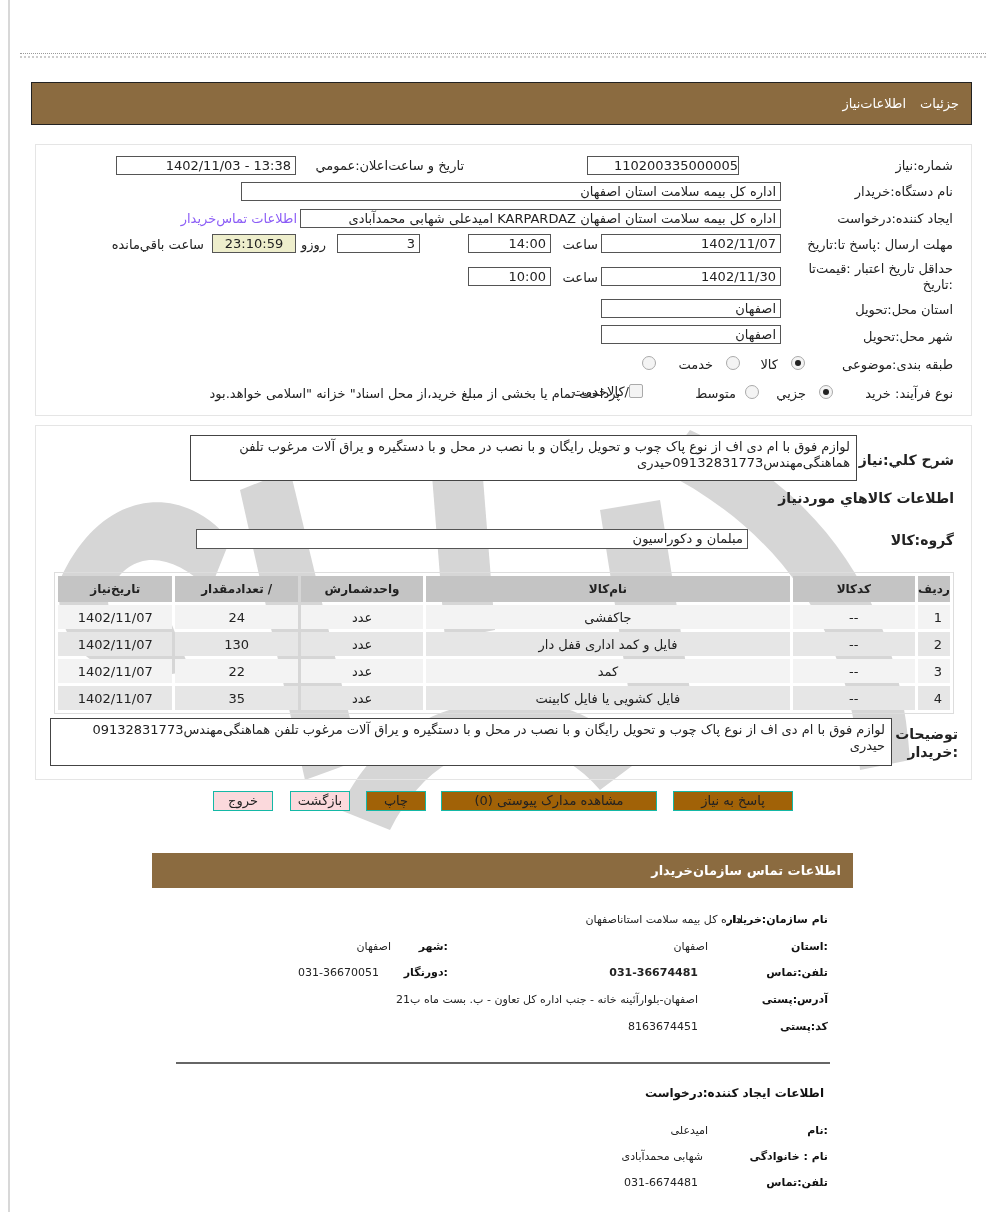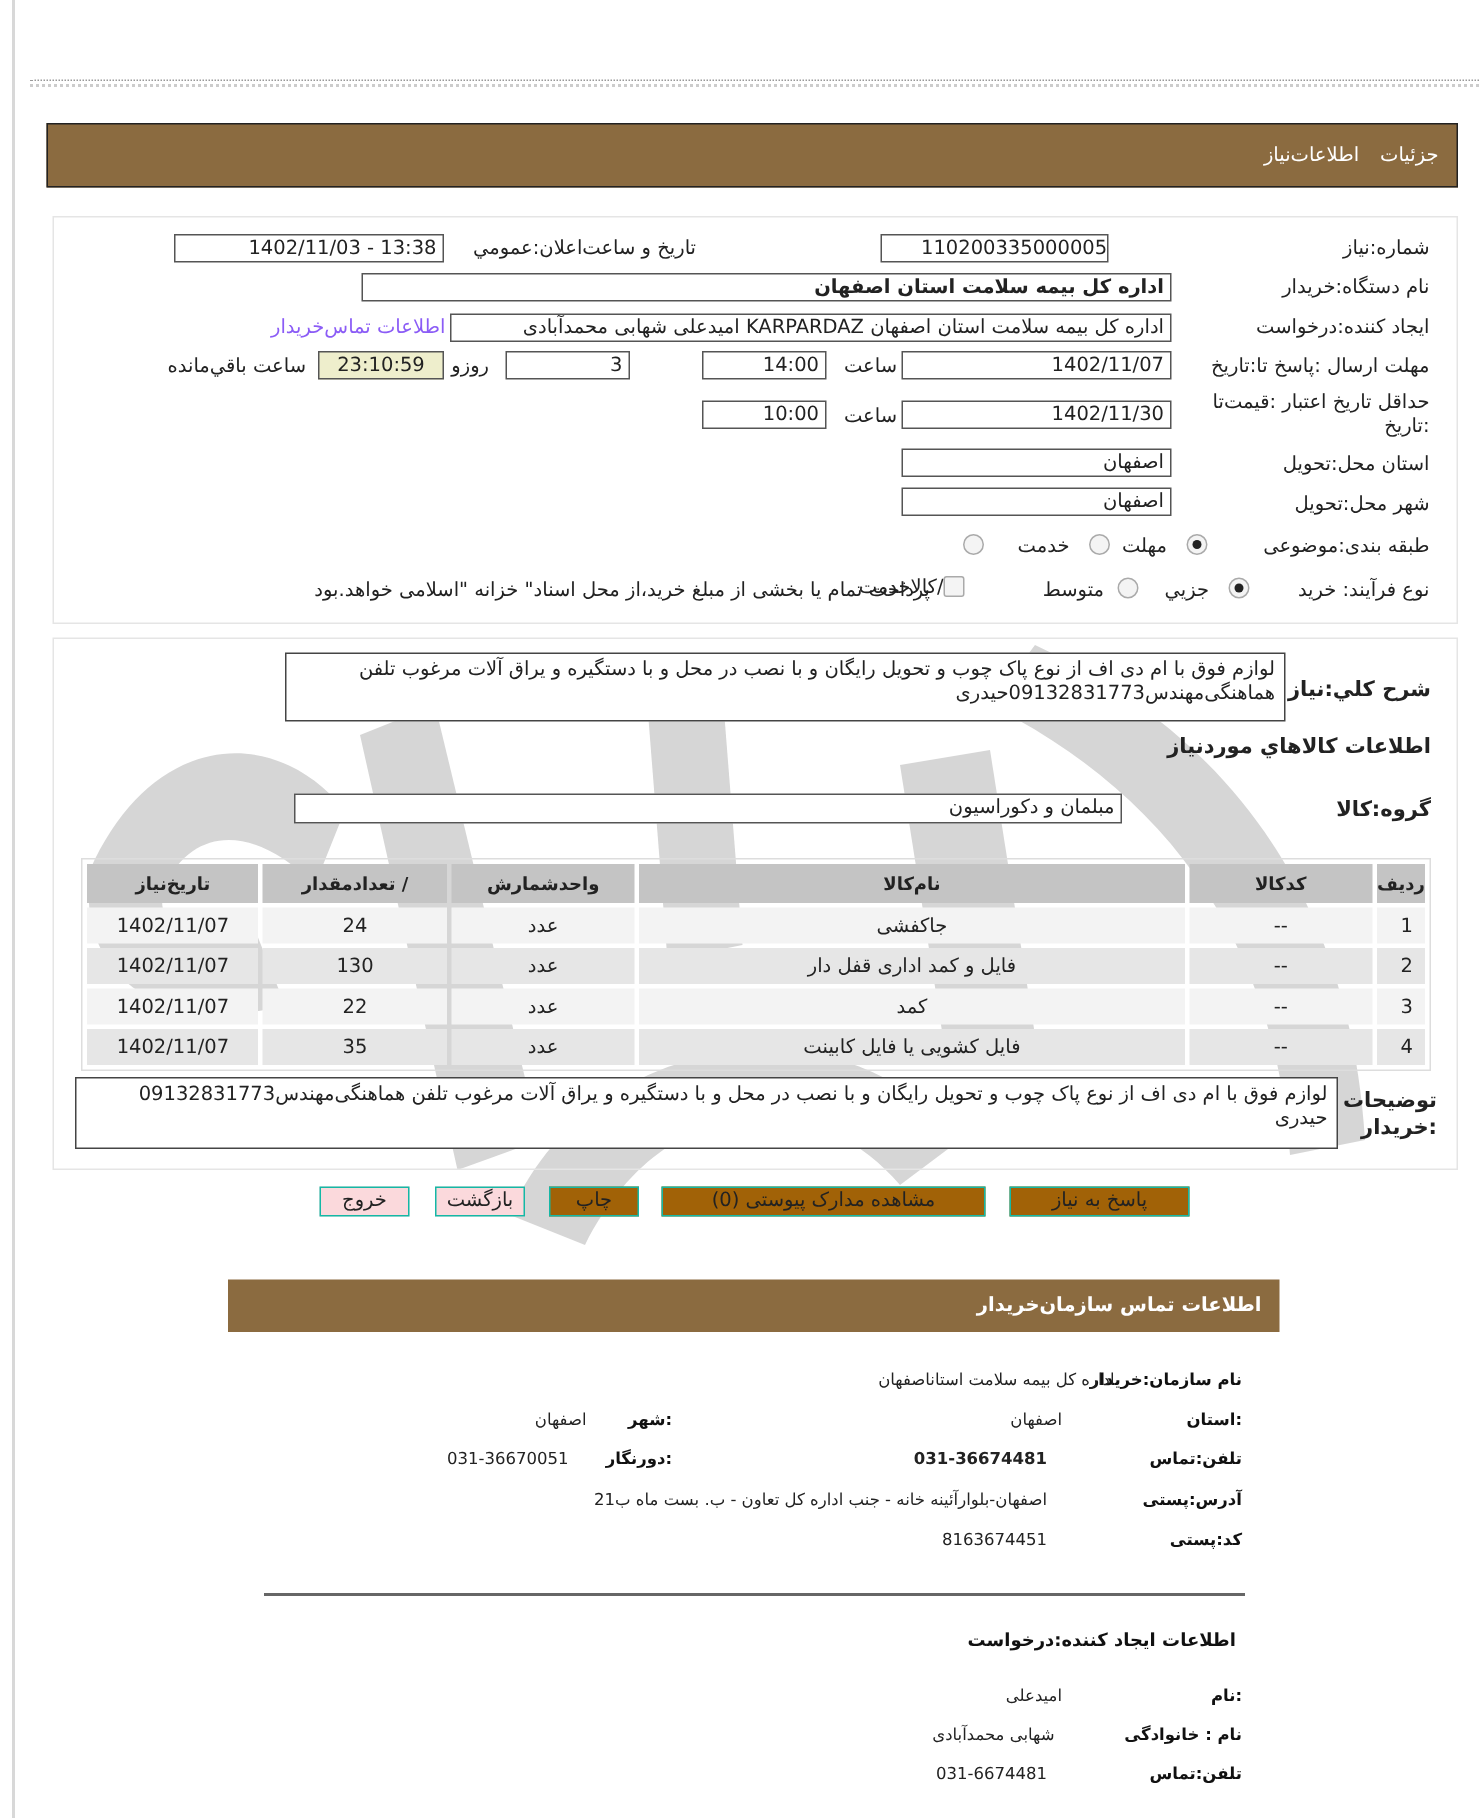--- a/index.html
+++ b/index.html
@@ -75,21 +75,21 @@
 
 <div class="panel panel1"></div>
 
 <span class="abs lbl" style="right:35px; top:158px;">شماره:نیاز</span>
 <div class="field ltr-num" style="left:587px; top:156px; width:152px;padding-left:26px;">1102003350000050</div>
 
 <span class="abs lbl" style="right:524px; top:158px;">تاریخ و ساعت‌اعلان:عمومي</span>
 <div class="field ltr-num" style="left:116px; top:156px; width:180px;">1402/11/03 - 13:38</div>
 
 <span class="abs lbl" style="right:35px; top:184px;">نام دستگاه:خریدار</span>
-<div class="field" style="left:241px; top:182px; width:540px;font-weight:bold;">اداره کل بیمه سلامت استان اصفهان</div>
+<div class="field" style="left:241px; top:182px; width:540px;">اداره کل بیمه سلامت استان اصفهان</div>
 
 <span class="abs lbl" style="right:35px; top:211px;">ایجاد کننده:درخواست</span>
 <div class="field" style="left:300px; top:209px; width:481px;">اداره کل بیمه سلامت استان اصفهان KARPARDAZ امیدعلی شهابی محمدآبادی</div>
 <span class="abs link" style="right:691px; top:211px;">اطلاعات تماس‌خریدار</span>
 
 <span class="abs lbl" style="right:35px; top:237px;">مهلت ارسال :پاسخ تا:تاریخ</span>
 <div class="field ltr-num" style="left:601px; top:234px; width:180px;">1402/11/07</div>
 <span class="abs lbl" style="right:390px; top:237px;">ساعت</span>
 <div class="field ltr-num" style="left:468px; top:234px; width:83px;">14:00</div>
 <div class="field ltr-num" style="left:337px; top:234px; width:83px;">3</div>
@@ -104,21 +104,21 @@
 <div class="field ltr-num" style="left:468px; top:267px; width:83px;">10:00</div>
 
 <span class="abs lbl" style="right:35px; top:302px;">استان محل:تحویل</span>
 <div class="field" style="left:601px; top:299px; width:180px;">اصفهان</div>
 
 <span class="abs lbl" style="right:35px; top:329px;">شهر محل:تحویل</span>
 <div class="field" style="left:601px; top:325px; width:180px;">اصفهان</div>
 
 <span class="abs lbl" style="right:35px; top:357px;">طبقه بندی:موضوعی</span>
 <div class="radio on" style="left:791px; top:356px;"></div>
-<span class="abs lbl" style="right:210px; top:357px;">مهلت</span>
+<span class="abs lbl" style="right:210px; top:357px;">کالا</span>
 <div class="radio" style="left:726px; top:356px;"></div>
 <span class="abs lbl" style="right:275px; top:357px;">خدمت</span>
 <div class="radio" style="left:642px; top:356px;"></div>
 <span class="abs lbl" style="right:359px; top:357px;margin-top:27px;">/کالاخدمت</span>
 
 <span class="abs lbl" style="right:35px; top:386px;">نوع فرآیند: خرید</span>
 <div class="radio on" style="left:819px; top:385px;"></div>
 <span class="abs lbl" style="right:182px; top:386px;">جزيي</span>
 <div class="radio" style="left:745px; top:385px;"></div>
 <span class="abs lbl" style="right:252px; top:386px;">متوسط</span>

